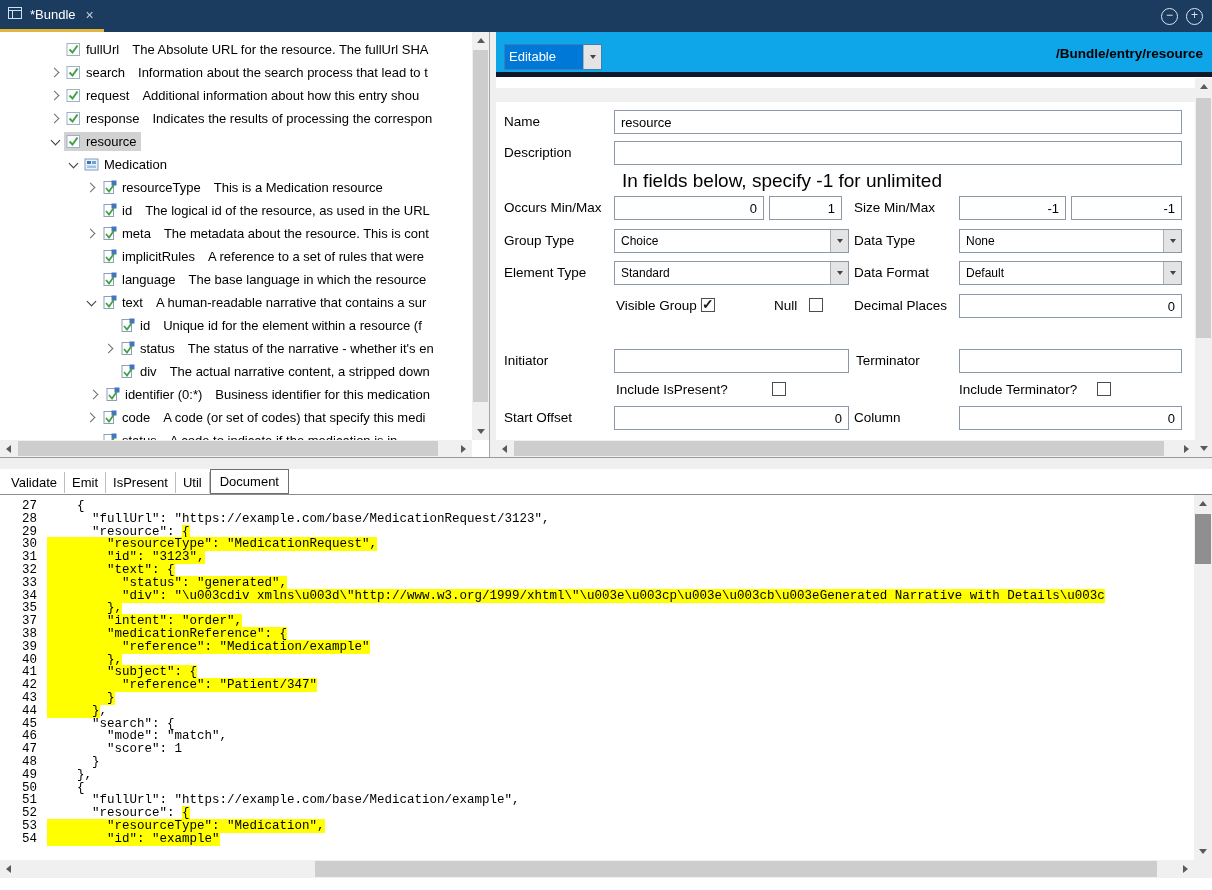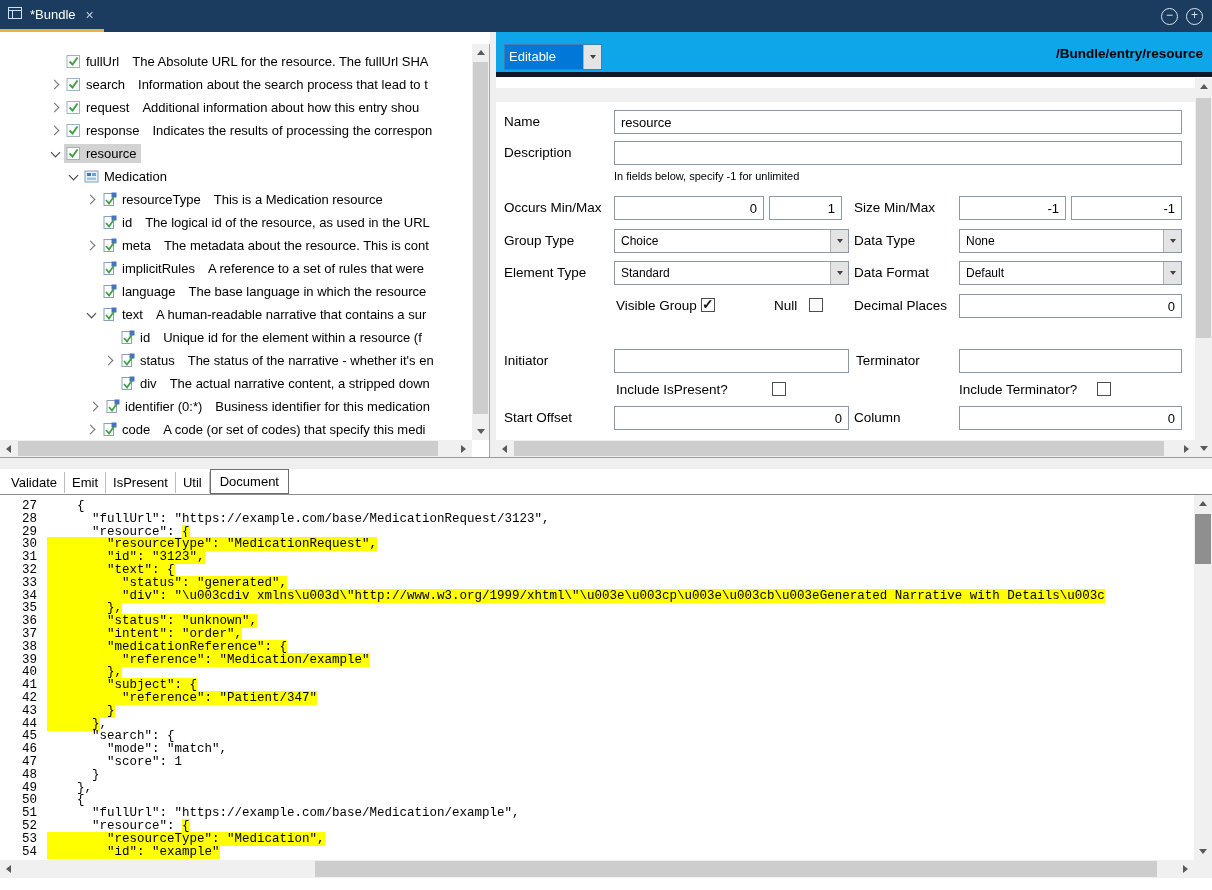--- a/index.html
+++ b/index.html
@@ -12,21 +12,21 @@
   .doc-tab { display:flex; align-items:center; gap:7px; padding:0 10px 0 7px;
              border-bottom:3px solid #e2b63c; }
   .tab-label { color:#fff; font-size:13px; }
   .tab-close { color:#c3cedb; font-size:14px; margin-left:3px; }
   .titlebar-actions { margin-left:auto; display:flex; align-items:center; gap:8px; padding-right:9px; }
   .circle-btn { width:17px; height:17px; border:1.5px solid #d9e4f0; border-radius:50%;
                 color:#d9e4f0; font-size:12px; line-height:13px; text-align:center; }
 
   
   .main { display:flex; height:426px; border-bottom:1px solid #9a9a9a; }
-  .tree-panel { position:relative; width:490px; background:#fff; border-right:1px solid #a6a6a6; overflow:hidden;margin-top:12px; }
+  .tree-panel { position:relative; width:490px; background:#fff; border-right:1px solid #a6a6a6; overflow:hidden; }
   .tree-view { position:absolute; left:0; top:0; right:17px; bottom:17px; overflow:hidden; padding-top:6px; }
   .tree-item { height:23px; display:flex; align-items:center; white-space:nowrap; font-size:13px; }
   .tw { width:17px; flex:none; display:flex; align-items:center; justify-content:center; }
   .chev { width:7px; height:7px; border-right:1.6px solid #6d6d6d; border-bottom:1.6px solid #6d6d6d; }
   .chev-r { transform:rotate(-45deg); margin-left:-3px; }
   .chev-d { transform:rotate(45deg); border-color:#3a3a3a; margin-top:-3px; }
   .tree-sel { display:flex; align-items:center; padding:2px 4px 2px 2px; }
   .tree-item.selected .tree-sel { background:#d2d2d2; }
   .tree-ic { flex:none; width:15px; height:15px; margin-right:5px; }
   .tree-ic svg { display:block; }
@@ -40,21 +40,21 @@
   .combo { position:absolute; left:8px; top:12px; width:98px; height:26px;
            border:1px solid #3c7fb1; display:flex; background:#fff; }
   .combo-text { flex:1; background:#0078d7; color:#fff; font-size:13px; padding:4px 4px 0 4px; }
   .combo-btn { width:18px; background:#e4e4e4; border-left:1px solid #b0b0b0;
                display:flex; align-items:center; justify-content:center; }
   .path { position:absolute; right:9px; top:14px; font-weight:bold; font-size:13.5px; color:#000; }
   .form-body { position:absolute; left:0; right:17px; top:46px; bottom:17px; overflow:hidden; }
   .form-band { position:absolute; left:0; right:0; top:10px; height:14px; background:#f0f0f0; }
   .frow { position:absolute; left:0; right:0; height:24px; }
   .flabel { position:absolute; top:4px; font-size:13.5px; color:#000; }
-  .fhint { position:absolute; left:118px; top:0; font-size:11px; color:#000; }
+  .fhint { position:absolute; left:126px; top:0; font-size:19px; color:#000; }
   .fin { position:absolute; top:0; height:24px; border:1px solid #8a98a8; background:#fff;
          font-family:"Liberation Sans", sans-serif; font-size:13px; padding:0 6px; color:#000; }
   .fin.num { text-align:right; }
   .dd { position:absolute; top:0; height:24px; border:1px solid #8a98a8; background:#fff; display:flex; }
   .dd-text { flex:1; font-size:12px; padding:4px 0 0 6px; overflow:hidden; white-space:nowrap; }
   .dd-btn { width:18px; background:#e4e4e4; border-left:1px solid #b0b0b0;
             display:flex; align-items:center; justify-content:center; }
   .cb { position:absolute; top:4px; width:14px; height:14px; border:1px solid #4d4d4d; background:#fff; }
   .cb.checked::after { content:"✓"; position:absolute; left:0px; top:-3px; font-size:14px;
                        font-weight:bold; color:#1a1a1a; }
@@ -552,21 +552,20 @@
     <div class="doc-lines" id="doc-lines">
         <div class="doc-line"><span class="ln-num">27</span><span class="ln-text"><span class="seg">    {</span></span></div>
         <div class="doc-line"><span class="ln-num">28</span><span class="ln-text"><span class="seg">      "fullUrl": "https://example.com/base/MedicationRequest/3123",</span></span></div>
         <div class="doc-line"><span class="ln-num">29</span><span class="ln-text"><span class="seg">      "resource": </span><span class="seg hl">{</span></span></div>
         <div class="doc-line"><span class="ln-num">30</span><span class="ln-text"><span class="seg hl">        "resourceType": "MedicationRequest",</span></span></div>
         <div class="doc-line"><span class="ln-num">31</span><span class="ln-text"><span class="seg hl">        "id": "3123",</span></span></div>
         <div class="doc-line"><span class="ln-num">32</span><span class="ln-text"><span class="seg hl">        "text": {</span></span></div>
         <div class="doc-line"><span class="ln-num">33</span><span class="ln-text"><span class="seg hl">          "status": "generated",</span></span></div>
         <div class="doc-line"><span class="ln-num">34</span><span class="ln-text"><span class="seg hl">          "div": "\u003cdiv xmlns\u003d\"http://www.w3.org/1999/xhtml\"\u003e\u003cp\u003e\u003cb\u003eGenerated Narrative with Details\u003c</span></span></div>
         <div class="doc-line"><span class="ln-num">35</span><span class="ln-text"><span class="seg hl">        },</span></span></div>
-        <div class="doc-line"><span class="ln-num">36</span><span class="ln-text"><span class="seg hl">        "status": "unknown",</span></span></div>
         <div class="doc-line"><span class="ln-num">37</span><span class="ln-text"><span class="seg hl">        "intent": "order",</span></span></div>
         <div class="doc-line"><span class="ln-num">38</span><span class="ln-text"><span class="seg hl">        "medicationReference": {</span></span></div>
         <div class="doc-line"><span class="ln-num">39</span><span class="ln-text"><span class="seg hl">          "reference": "Medication/example"</span></span></div>
         <div class="doc-line"><span class="ln-num">40</span><span class="ln-text"><span class="seg hl">        },</span></span></div>
         <div class="doc-line"><span class="ln-num">41</span><span class="ln-text"><span class="seg hl">        "subject": {</span></span></div>
         <div class="doc-line"><span class="ln-num">42</span><span class="ln-text"><span class="seg hl">          "reference": "Patient/347"</span></span></div>
         <div class="doc-line"><span class="ln-num">43</span><span class="ln-text"><span class="seg hl">        }</span></span></div>
         <div class="doc-line"><span class="ln-num">44</span><span class="ln-text"><span class="seg hl">      }</span><span class="seg">,</span></span></div>
         <div class="doc-line"><span class="ln-num">45</span><span class="ln-text"><span class="seg">      "search": {</span></span></div>
         <div class="doc-line"><span class="ln-num">46</span><span class="ln-text"><span class="seg">        "mode": "match",</span></span></div>

